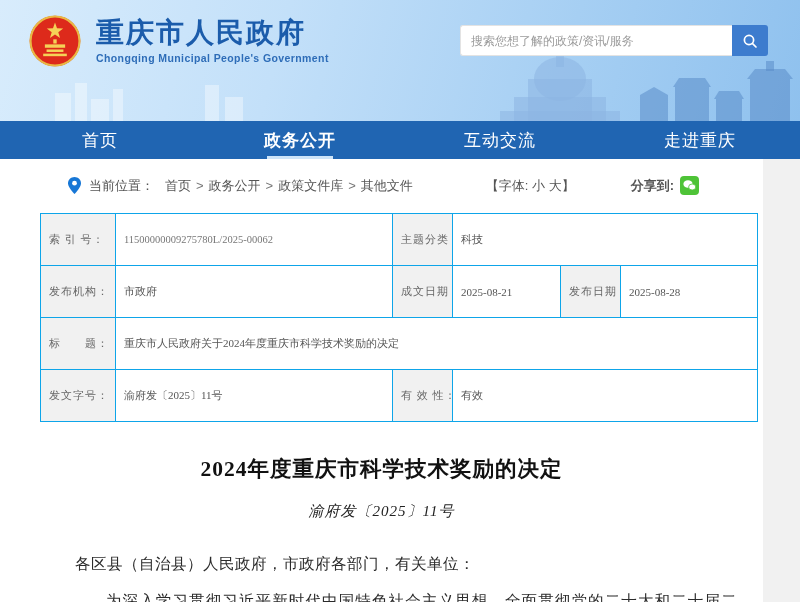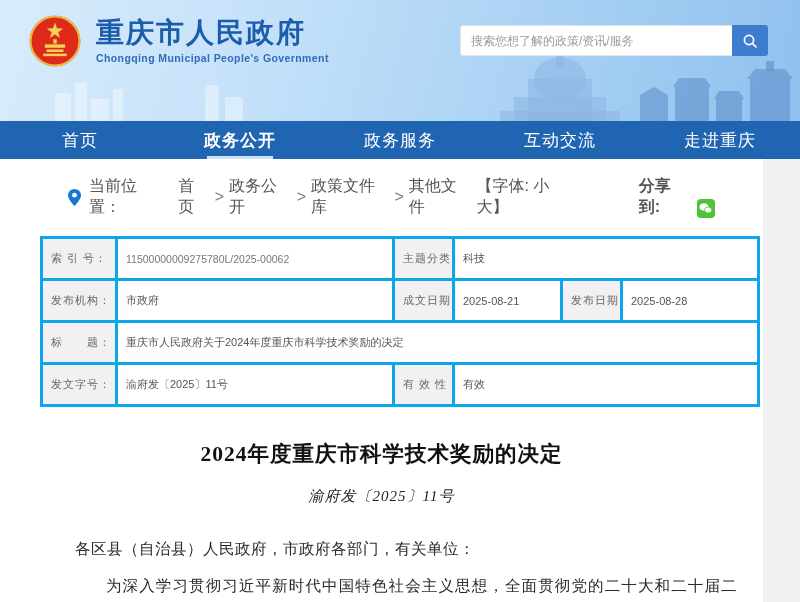--- a/index.html
+++ b/index.html
@@ -44,41 +44,41 @@
   .nav-item.active::after {
     content:""; position:absolute; bottom:0; left:50%; transform:translateX(-50%);
     width:66px; height:3px; background:#cde4f8;
   }
 
   
   .main { width:763px; min-height:469px; background:#fff; }
 
   
   .crumb-row {
-    display:flex; align-items:center; padding:17px 0 12px 68px;
-    font-size:16px; color:#555;
+    display:flex; align-items:center; padding:17px 16px 12px 68px;
+    font-size:13px; color:#555;
   }
   .crumb-row .pin { margin-right:8px; display:flex; }
   .crumb-prefix { margin-right:6px; }
   .crumb-link { color:#555; cursor:pointer; margin:0 5px; text-decoration:none; }
   .crumb-sep { color:#777; }
   .right-tools { margin-left:auto; display:flex; align-items:flex-end; margin-right:48px; }
   .font-widget { color:#555; margin-right:56px; }
   .font-widget span { cursor:pointer; }
   .share-label { color:#555; margin-right:6px;font-weight:bold; }
   .wechat { width:19px; height:19px; border-radius:4px; background:#4ec337;
     display:flex; align-items:center; justify-content:center; cursor:pointer; }
 
   
   .meta-table {
     width:717px; margin:6px 0 0 40px; border-collapse:collapse; table-layout:fixed;
   }
   .meta-table td {
-    border:3px solid #0ea5e9; height:29px; font-size:11px; color:#555;
-    padding:12px 8px; vertical-align:middle; overflow:hidden; white-space:nowrap;
+    border:1px solid #0ea5e9; height:29px; font-size:11px; color:#555;
+    padding:18px 8px; vertical-align:middle; overflow:hidden; white-space:nowrap;font-family:Liberation Serif, serif;
   }
   .meta-table td.lbl { background:#f1f1f1; color:#666; letter-spacing:1px; }
   .meta-table td.val { color:#555; }
   .meta-table td.num { font-size:10.5px; color:#777; letter-spacing:0; }
 
   
   .doc { padding-top:30px; text-align:center; }
   .doc-title {
     font-family:"Liberation Serif", serif; font-weight:bold; color:#111;
     font-size:21.5px; letter-spacing:1px; line-height:1.2;
@@ -152,21 +152,20 @@
         <circle cx="7" cy="7" r="4.6" fill="none" stroke="#fff" stroke-width="1.7"></circle>
         <line x1="10.6" y1="10.6" x2="14" y2="14" stroke="#fff" stroke-width="1.7" stroke-linecap="round"></line>
       </svg>
     </button>
   </div>
 </div>
 
 <div class="nav">
   <div class="nav-item">首页</div>
   <div class="nav-item active">政务公开</div>
-  <div class="nav-item">政务服务</div>
   <div class="nav-item">互动交流</div>
   <div class="nav-item">走进重庆</div>
 </div>
 
 <div class="main">
 
   <div class="crumb-row">
     <span class="pin">
       <svg width="13" height="17" viewBox="0 0 13 17">
         <path d="M6.5 0 C2.9 0 0 2.8 0 6.3 C0 10.8 6.5 17 6.5 17 S13 10.8 13 6.3 C13 2.8 10.1 0 6.5 0 z" fill="#1777d6"></path>

